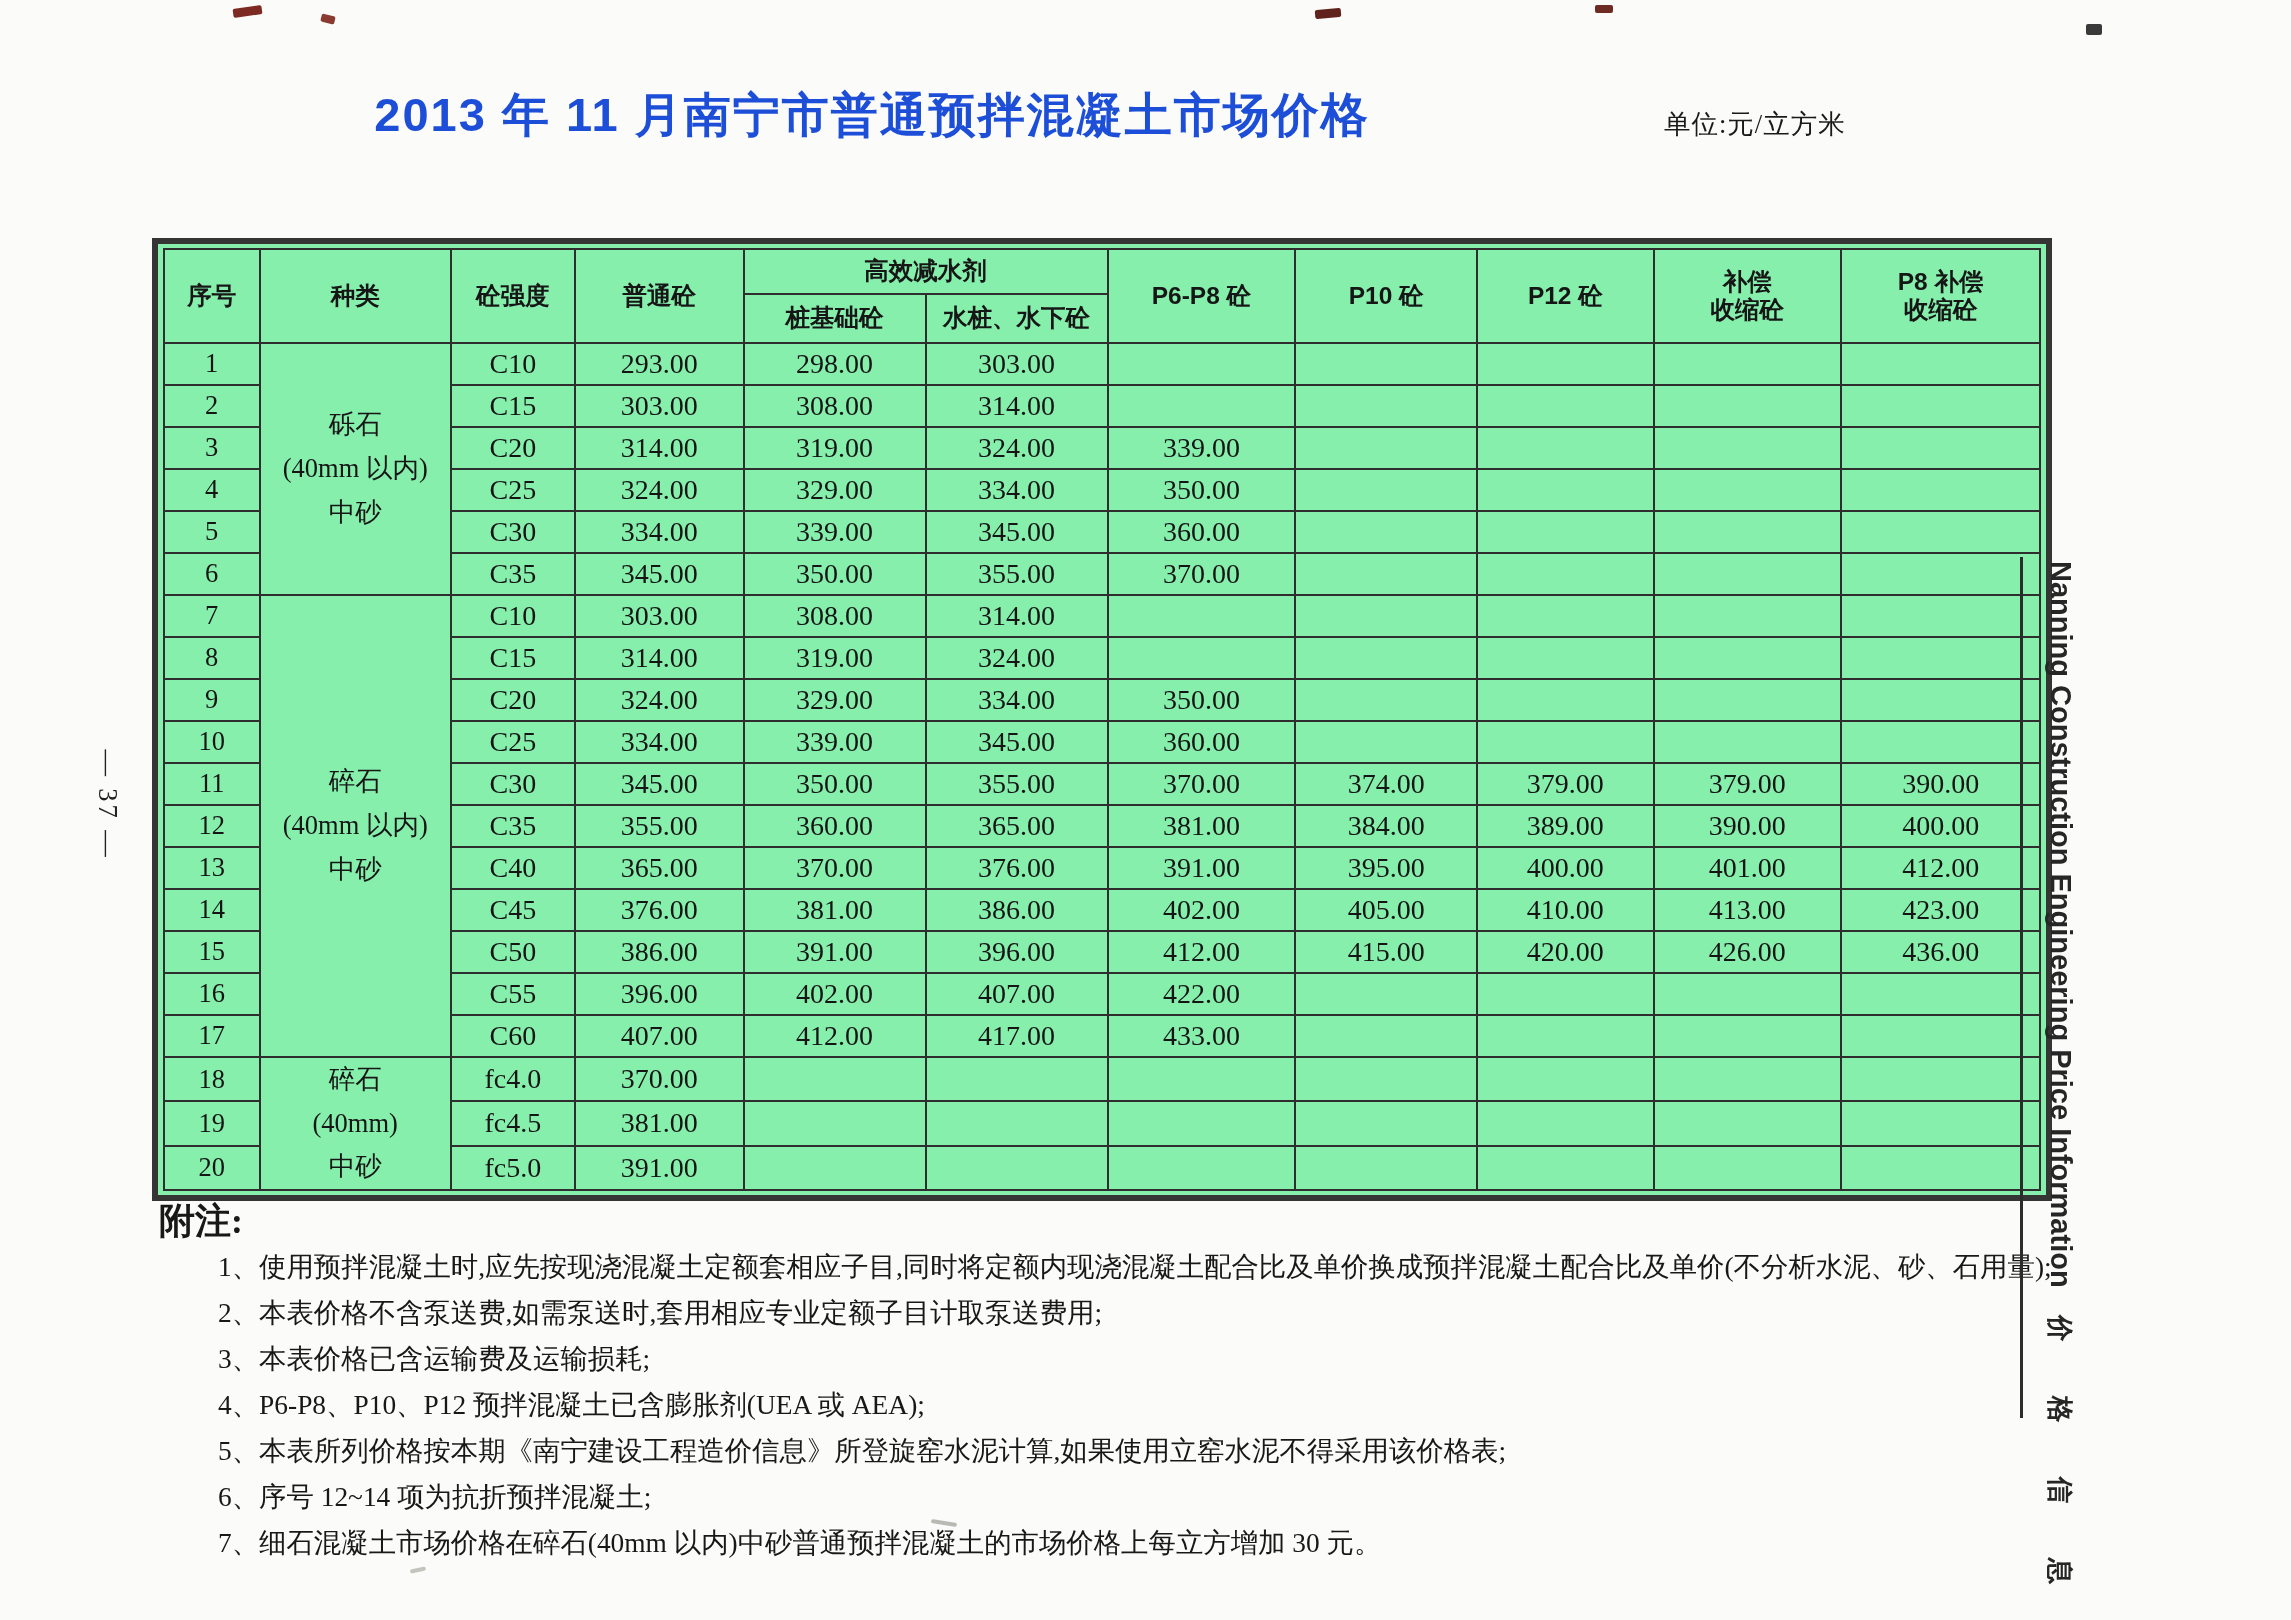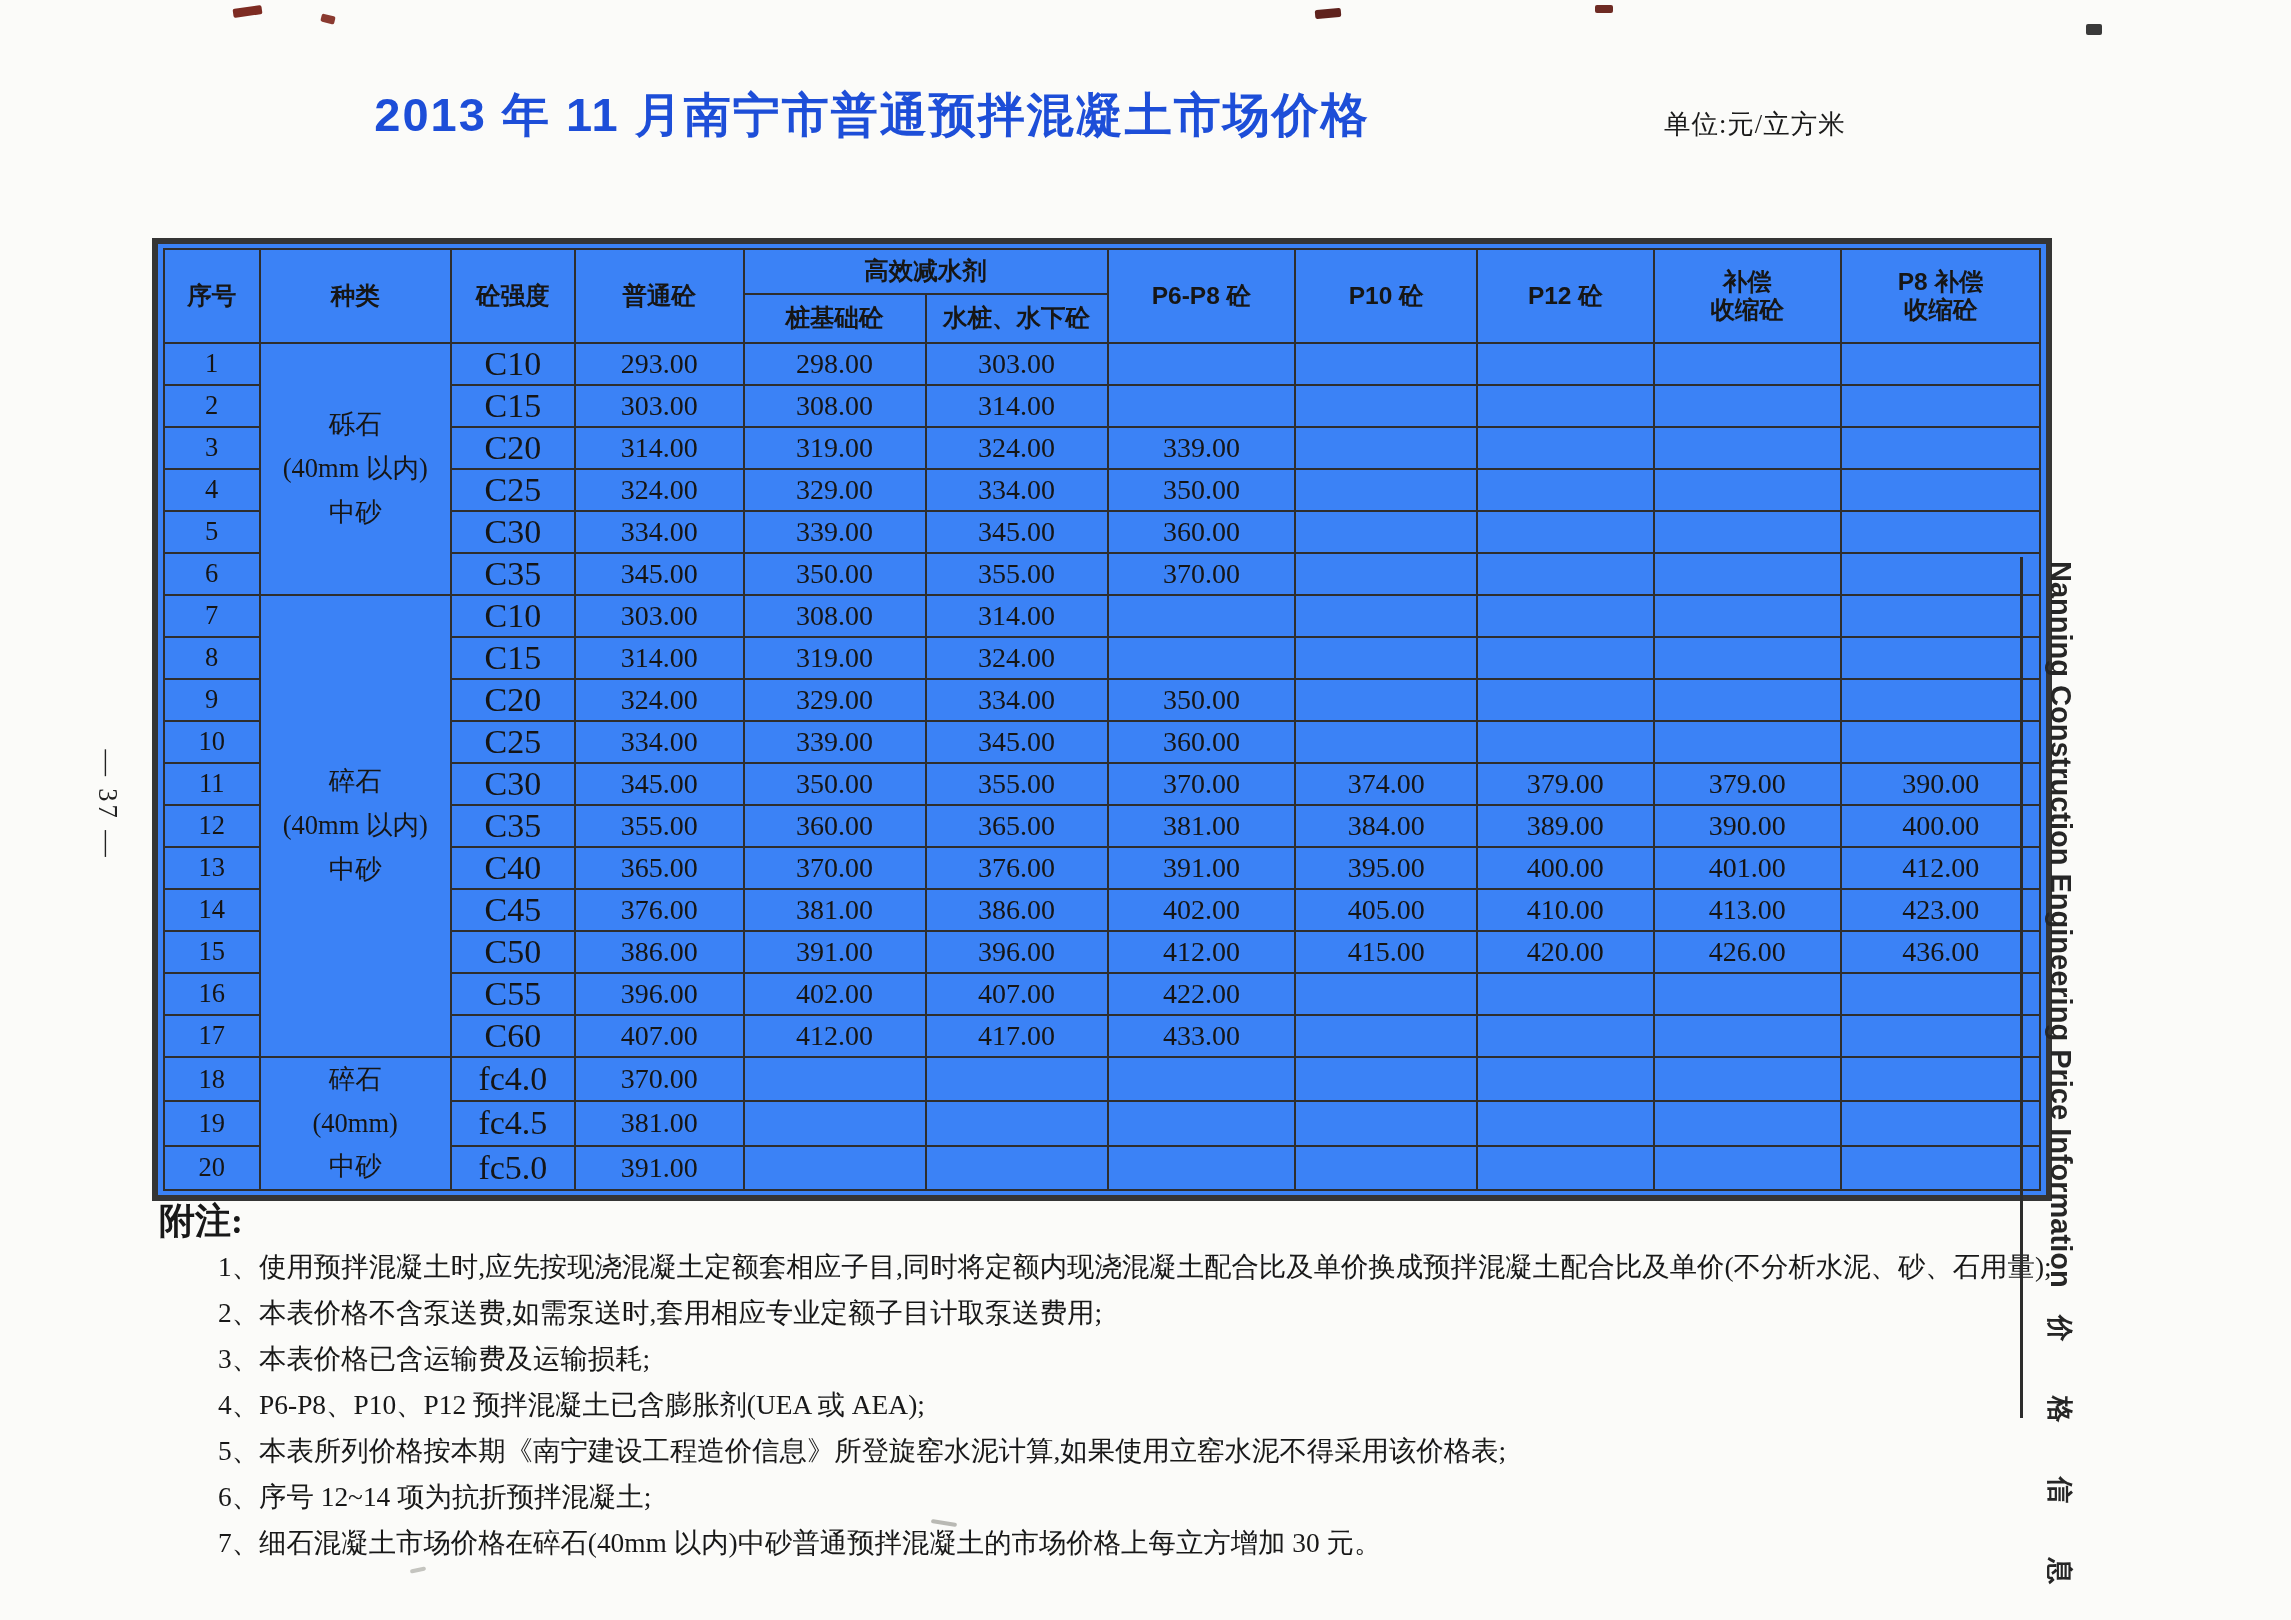--- a/index.html
+++ b/index.html
@@ -15,42 +15,42 @@
     font-family:"Liberation Sans", sans-serif;
     font-size:47px;font-weight:bold;letter-spacing:2px;color:#1d4ed8;
   }
   .unit{
     position:absolute;left:1664px;top:106px;
     font-size:26.5px;color:#1a1a1a;letter-spacing:1px;
   }
   
   .table-wrap{
     position:absolute;left:152px;top:238px;width:1900px;
-    border:6.9px solid #353535;background:#3b82f6;padding:3.9px 4.9px;
+    border:6.9px solid #353535;background:#86efac;padding:3.9px 4.9px;
     box-sizing:border-box;
   }
   table{
     width:100%;border-collapse:collapse;table-layout:fixed;
     border:2.9px solid #303030;
   }
   th,td{
     border:2px solid #2e2e2e;text-align:center;vertical-align:middle;
     padding:0 2px;overflow:hidden;
   }
   thead tr.h1{height:45px;}
   thead tr.h2{height:49px;}
   tbody tr{height:42px;}
   th{
     font-family:"Liberation Sans", sans-serif;
     font-weight:bold;font-size:24.5px;color:#161616;line-height:1.15;
   }
   th.pre{white-space:pre-line;}
   td{font-size:28px;color:#151515;}
   td.seq{font-size:26.5px;}
-  td.strength{font-size:34px;}
+  td.strength{font-size:28px;}
   td.cat{
     font-size:26.5px;white-space:pre-line;line-height:1.65;color:#161616;border-radius:21px;
   }
   
   .notes{
     position:absolute;left:159px;top:1198px;
     font-size:27.4px;color:#181818;line-height:46px;white-space:nowrap;
   }
   .notes .label{font-weight:bold;font-size:36px;}
   .notes .item{margin-left:59px;}

